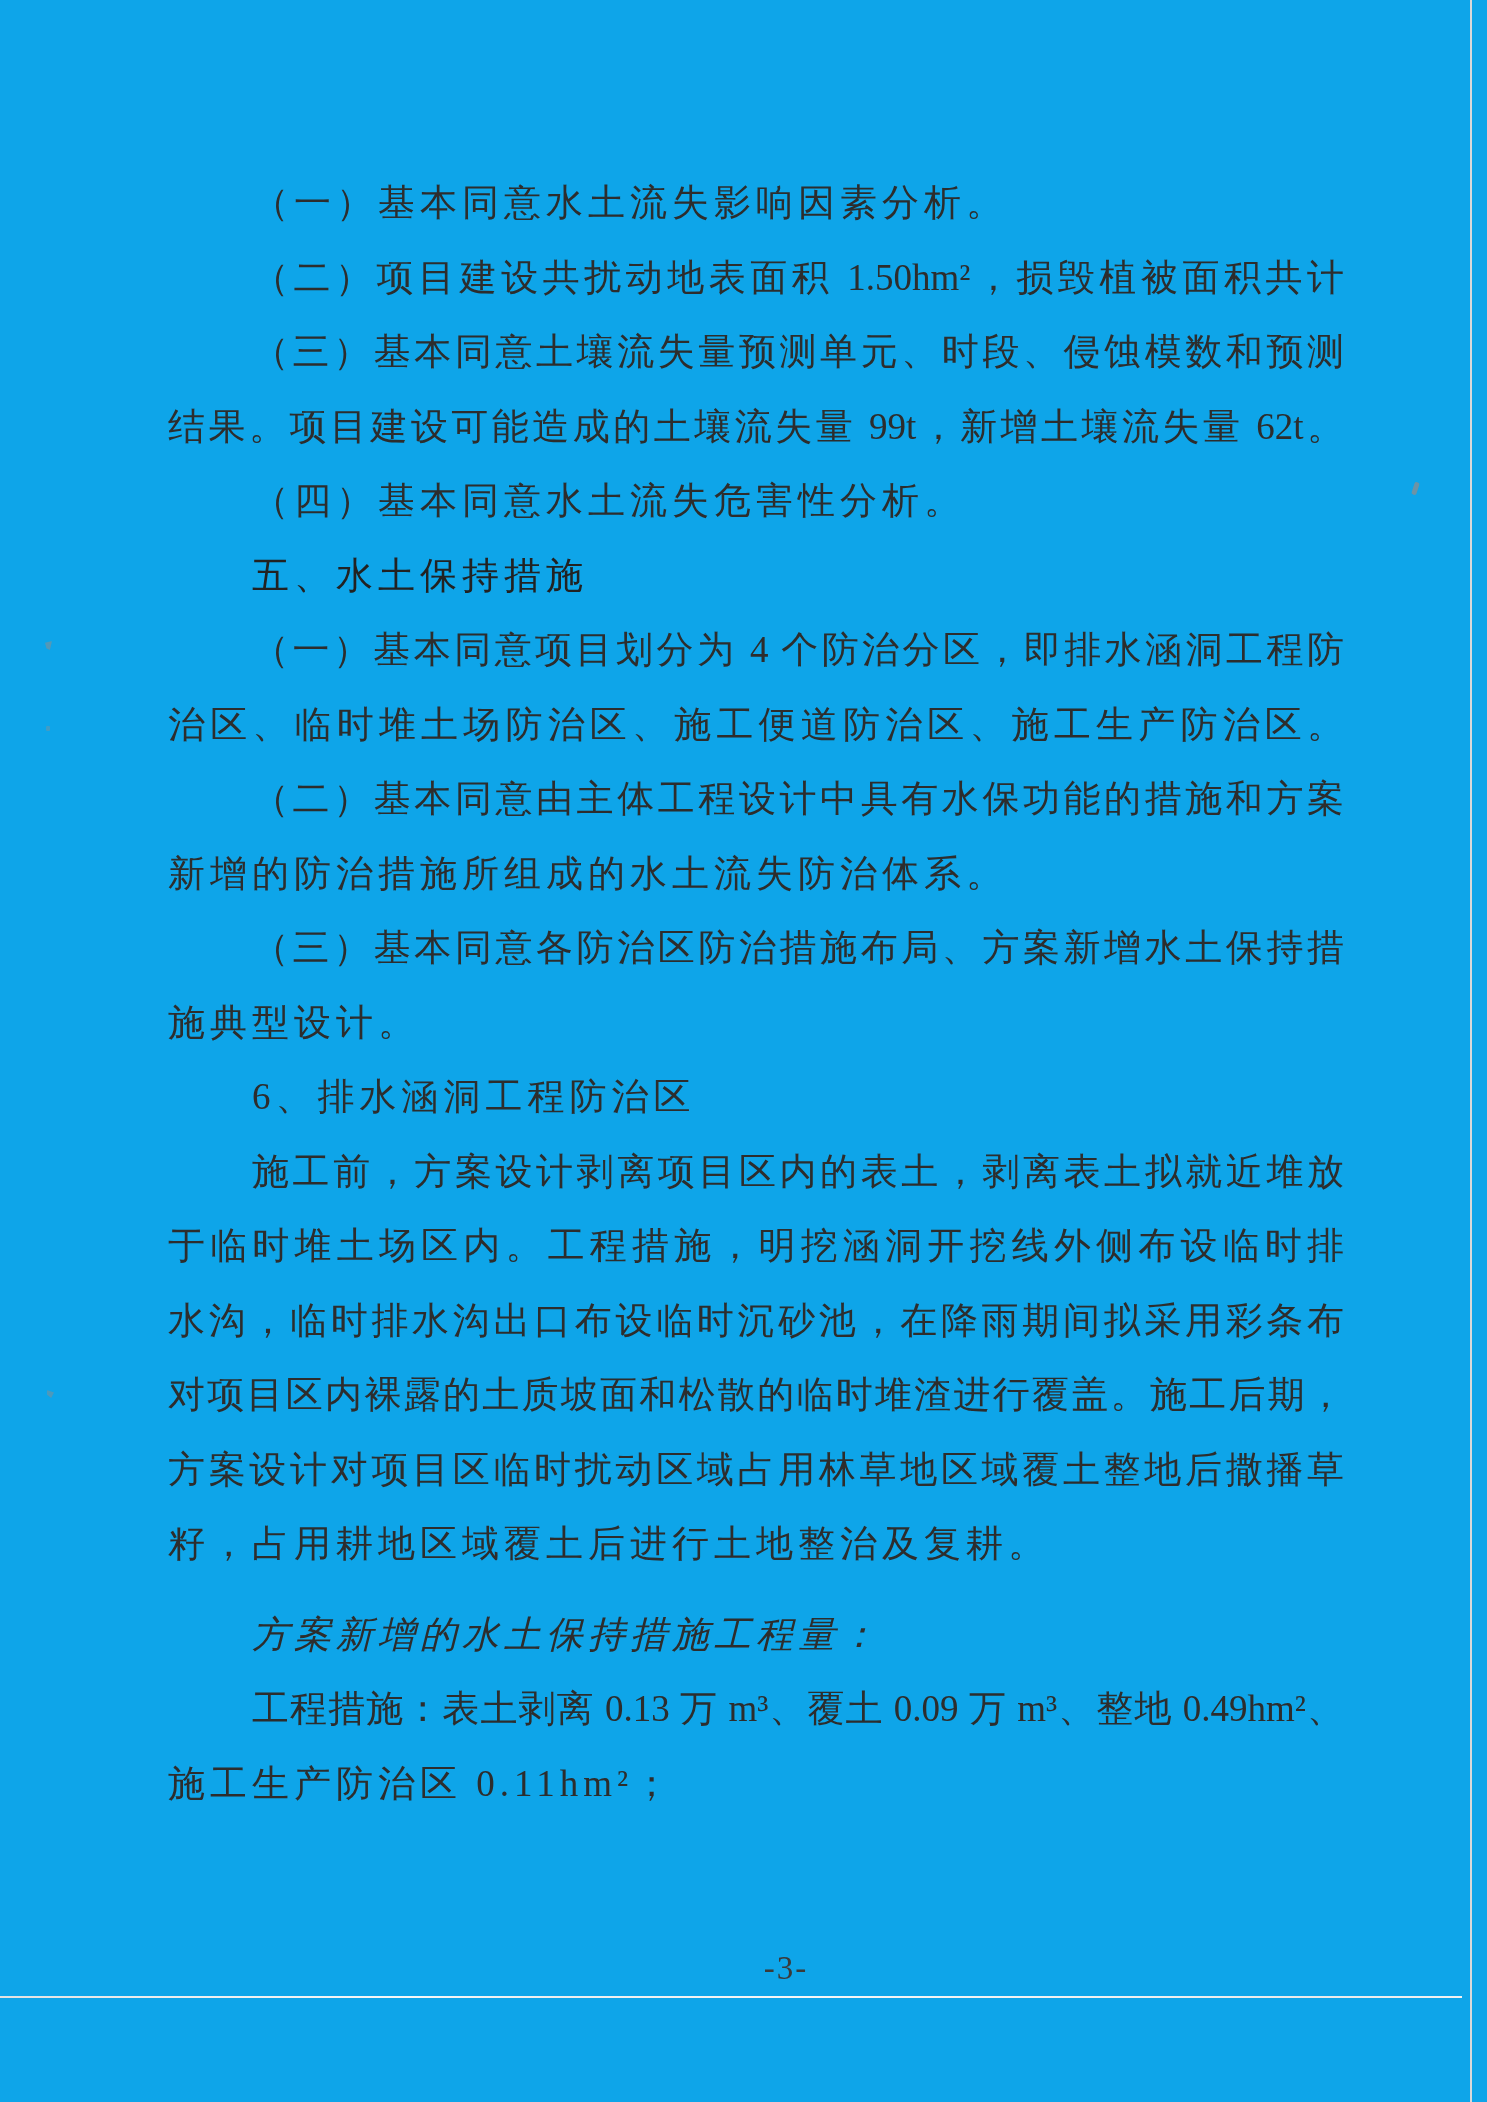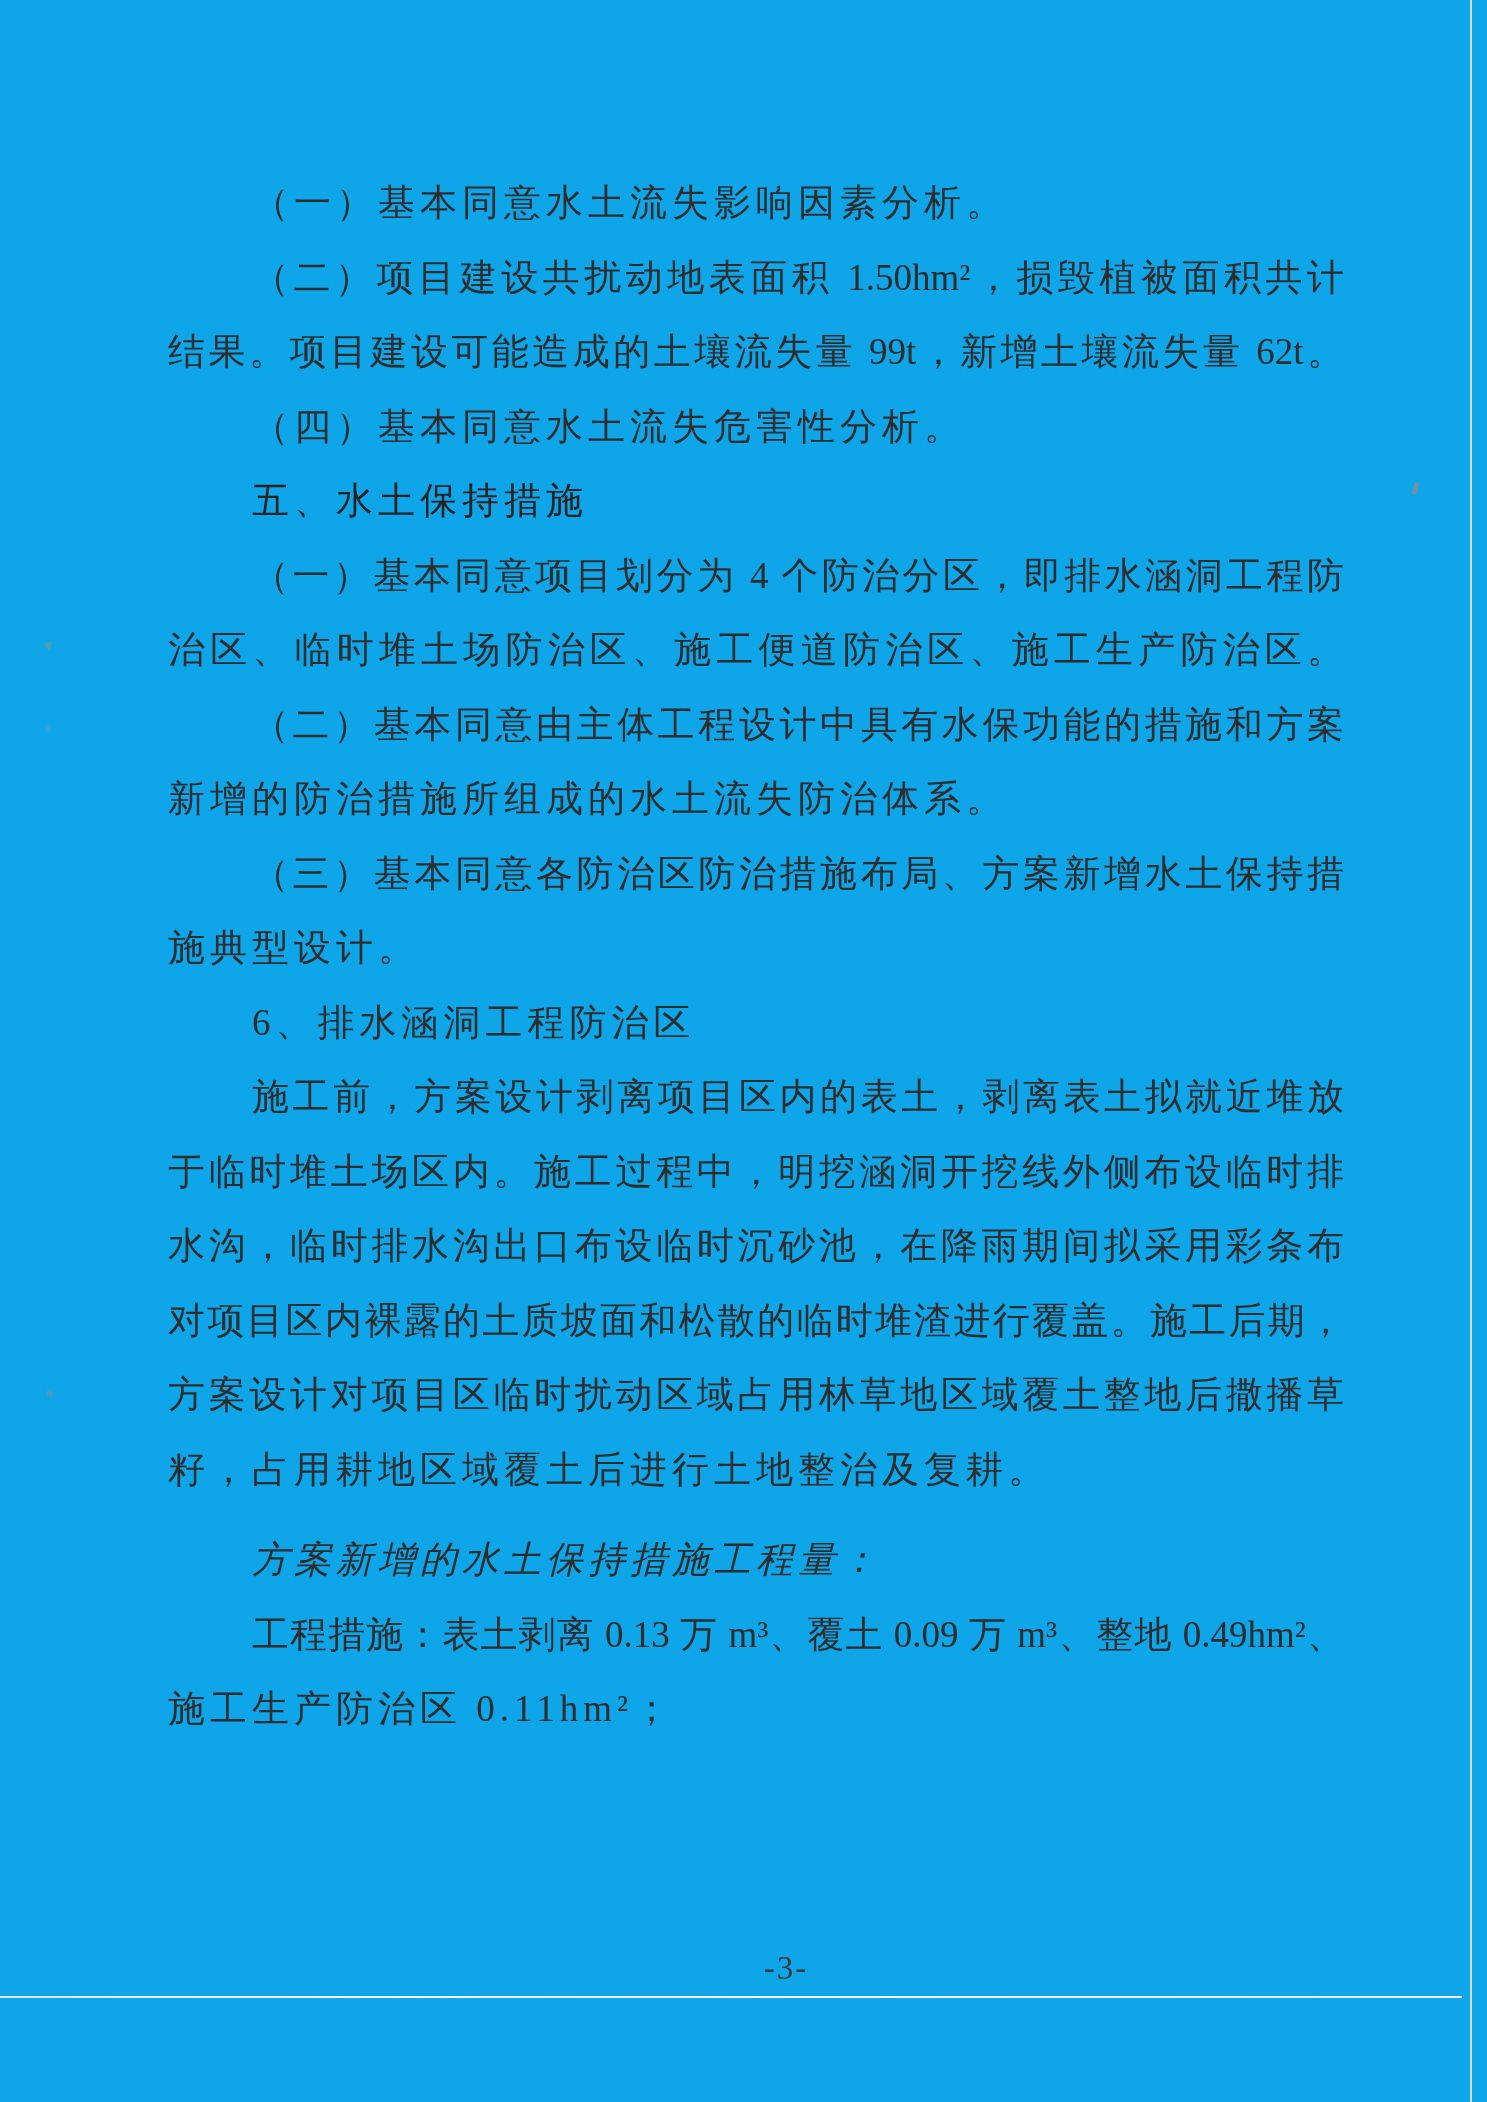--- a/index.html
+++ b/index.html
@@ -74,32 +74,33 @@
   <div class="page-edge"></div>
 
   <div class="speck s1"></div>
   <div class="speck s2"></div>
   <div class="speck s3"></div>
   <div class="speck s4"></div>
 
   <div class="doc-body" id="doc-body">
       <div class="line indent">（一）基本同意水土流失影响因素分析。</div>
       <div class="line indent justify">（二）项目建设共扰动地表面积 1.50hm²，损毁植被面积共计</div>
+      <div class="line indent justify">（三）基本同意土壤流失量预测单元、时段、侵蚀模数和预测</div>
       <div class="line justify">结果。项目建设可能造成的土壤流失量 99t，新增土壤流失量 62t。</div>
       <div class="line indent">（四）基本同意水土流失危害性分析。</div>
       <div class="line indent bold">五、水土保持措施</div>
       <div class="line indent justify">（一）基本同意项目划分为 4 个防治分区，即排水涵洞工程防</div>
       <div class="line justify">治区、临时堆土场防治区、施工便道防治区、施工生产防治区。</div>
       <div class="line indent justify">（二）基本同意由主体工程设计中具有水保功能的措施和方案</div>
       <div class="line">新增的防治措施所组成的水土流失防治体系。</div>
       <div class="line indent justify">（三）基本同意各防治区防治措施布局、方案新增水土保持措</div>
       <div class="line">施典型设计。</div>
       <div class="line indent">6、排水涵洞工程防治区</div>
       <div class="line indent justify">施工前，方案设计剥离项目区内的表土，剥离表土拟就近堆放</div>
-      <div class="line justify">于临时堆土场区内。施工过程中，明挖涵洞开挖线外侧布设临时排</div>
+      <div class="line justify">于临时堆土场区内。工程措施，明挖涵洞开挖线外侧布设临时排</div>
       <div class="line justify">水沟，临时排水沟出口布设临时沉砂池，在降雨期间拟采用彩条布</div>
       <div class="line justify">对项目区内裸露的土质坡面和松散的临时堆渣进行覆盖。施工后期，</div>
       <div class="line justify">方案设计对项目区临时扰动区域占用林草地区域覆土整地后撒播草</div>
       <div class="line">籽，占用耕地区域覆土后进行土地整治及复耕。</div>
       <div class="line indent space-before">方案新增的水土保持措施工程量：</div>
       <div class="line indent justify">工程措施：表土剥离 0.13 万 m³、覆土 0.09 万 m³、整地 0.49hm²、</div>
       <div class="line">施工生产防治区 0.11hm²；</div>
     </div>
 
   <div class="footer-rule"></div>

